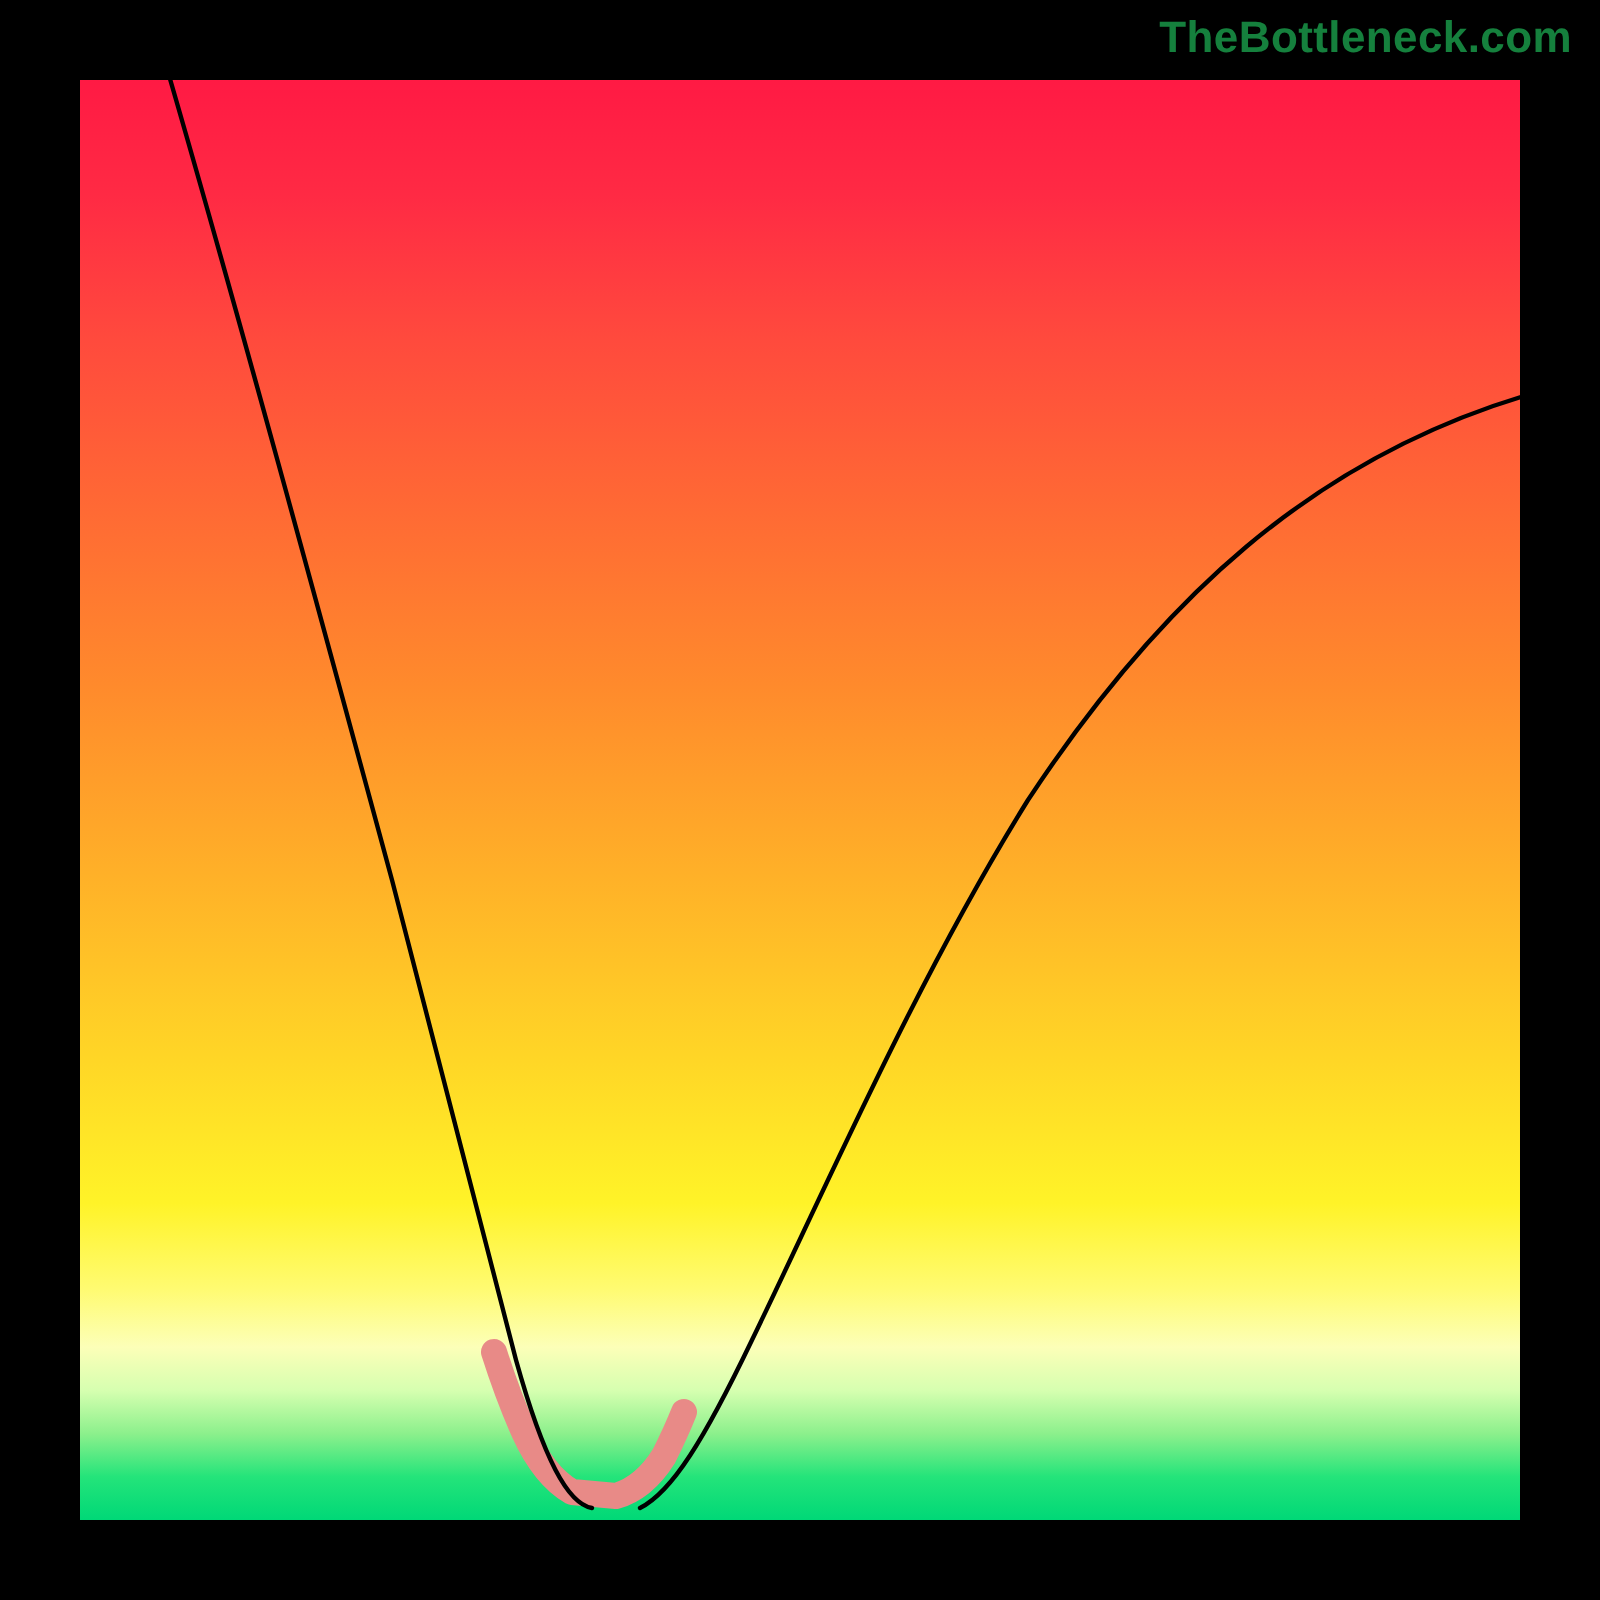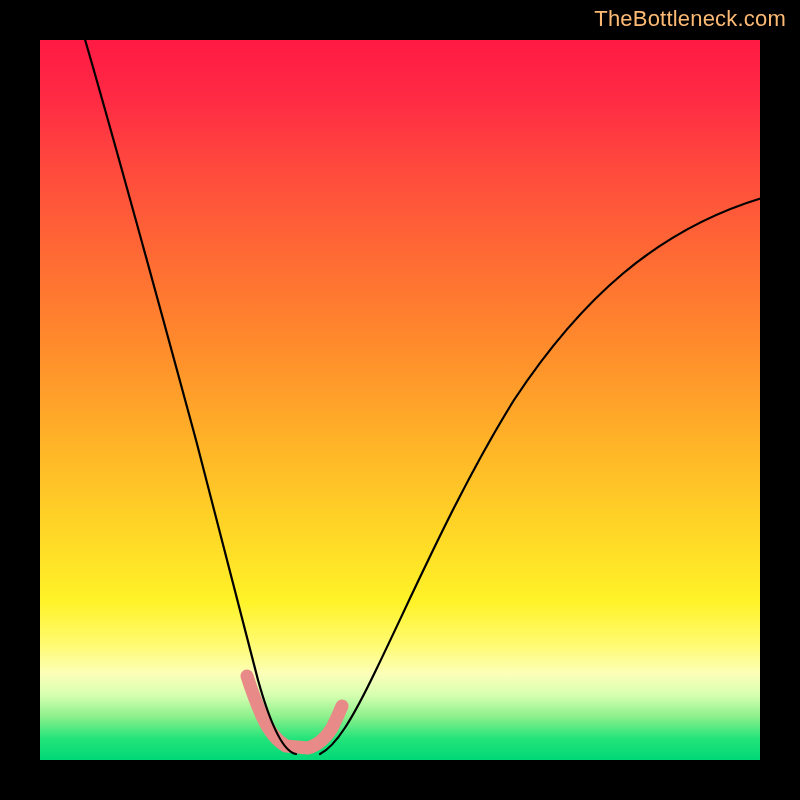--- a/index.html
+++ b/index.html
@@ -40,24 +40,24 @@
       #d6ffb0 91%,
       #8cf08c 94%,
       #24e47a 97%,
       #00d877 100%
     );
   }
   .watermark {
     position: absolute;
     top: 6px;
     right: 14px;
-    color: #fdba74;
+    color: #15803d;
     font-size: 22px;
     letter-spacing: 0.2px;
-    font-weight: 400;
+    font-weight: 700;
     user-select: none;
   }
   svg.curves {
     position: absolute;
     left: 0;
     top: 0;
     width: 720px;
     height: 720px;
     overflow: visible;
   }

